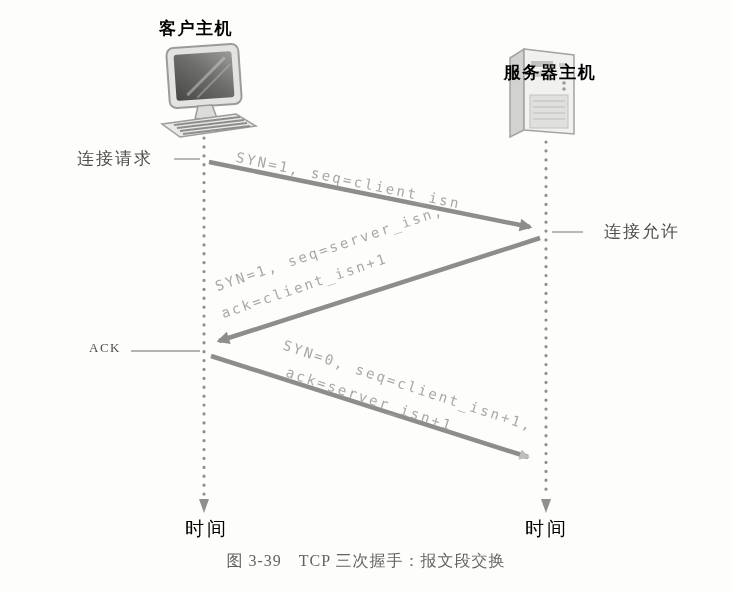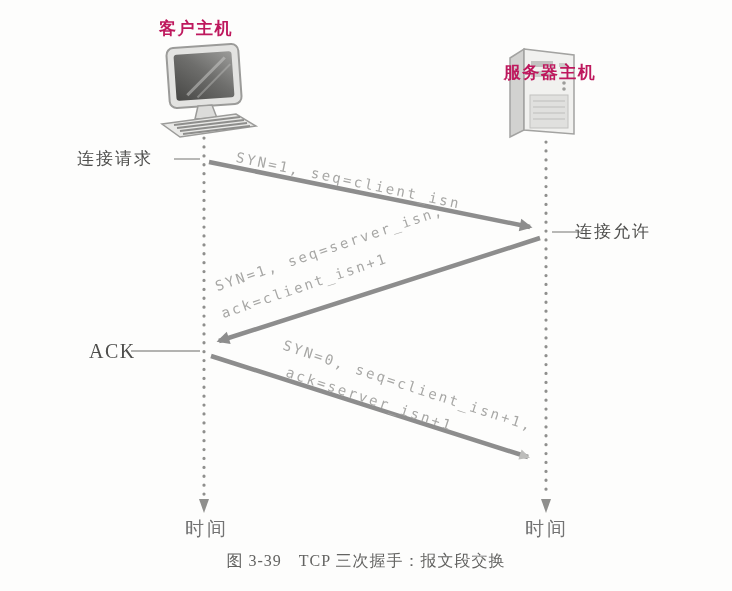--- a/index.html
+++ b/index.html
@@ -11,38 +11,38 @@
     overflow:hidden;
     font-family:"Liberation Serif", serif;
   }
   .host-title {
     position:absolute;
     width:170px;
     text-align:center;
     font-family:"Liberation Sans", sans-serif;
     font-weight:600;
     font-size:17px;
-    color:#be185d;
+    color:#000000;
     letter-spacing:1.5px;
   }
   .event-label {
     position:absolute;
     font-family:"Liberation Serif", serif;
     font-size:17px;
     color:#4e4e4c;
     letter-spacing:2px;
     white-space:nowrap;
   }
   .time-label {
     position:absolute;
     width:90px;
     text-align:center;
     font-family:"Liberation Serif", serif;
     font-size:19px;
-    color:#737373;
+    color:#000000;
     letter-spacing:3px;
   }
   .seg-label {
     position:absolute;
     font-family:"DejaVu Sans Mono", monospace;
     font-size:14px;
     color:#a7a7a5;
     letter-spacing:2.5px;
     white-space:nowrap;
     transform-origin:0 0;
@@ -128,22 +128,22 @@
 
     <line x1="209" y1="162" x2="530" y2="227" stroke="#8d8d8d" stroke-width="4.5" marker-end="url(#mh)"></line>
     <line x1="540" y1="238" x2="219" y2="341" stroke="#8d8d8d" stroke-width="4.5" marker-end="url(#mh)"></line>
     <line x1="211" y1="356" x2="528" y2="457" stroke="#8d8d8d" stroke-width="4.5" marker-end="url(#mh-light)"></line>
   </svg>
 
   <div class="host-title" style="left:111px; top:17px;">客户主机</div>
   <div class="host-title" style="left:465px; top:17px;margin-top:44px;">服务器主机</div>
 
   <div class="event-label" style="left:62px; top:147px; width:106px; text-align:center;">连接请求</div>
-  <div class="event-label" style="left:575px; top:220px;">连接允许</div>
-  <div class="event-label" style="left:89px; top:340px; font-size:20px; letter-spacing:1.5px;">ACK</div>
+  <div class="event-label" style="left:604px; top:220px;">连接允许</div>
+  <div class="event-label" style="left:89px; top:340px; font-size:13px; letter-spacing:1.5px;">ACK</div>
 
   <div class="seg-label rot-dn1" style="left:238px; top:149px;">SYN=1, seq=client_isn</div>
   <div class="seg-label rot-up" style="left:213px; top:279px;">SYN=1, seq=server_isn,</div>
   <div class="seg-label rot-up" style="left:219px; top:306px;">ack=client_isn+1</div>
   <div class="seg-label rot-dn3" style="left:286px; top:337px;">SYN=0, seq=client_isn+1,</div>
   <div class="seg-label rot-dn3" style="left:289px; top:364px;">ack=server_isn+1</div>
 
   <div class="time-label" style="left:162px; top:516px;">时间</div>
   <div class="time-label" style="left:502px; top:516px;">时间</div>
 

